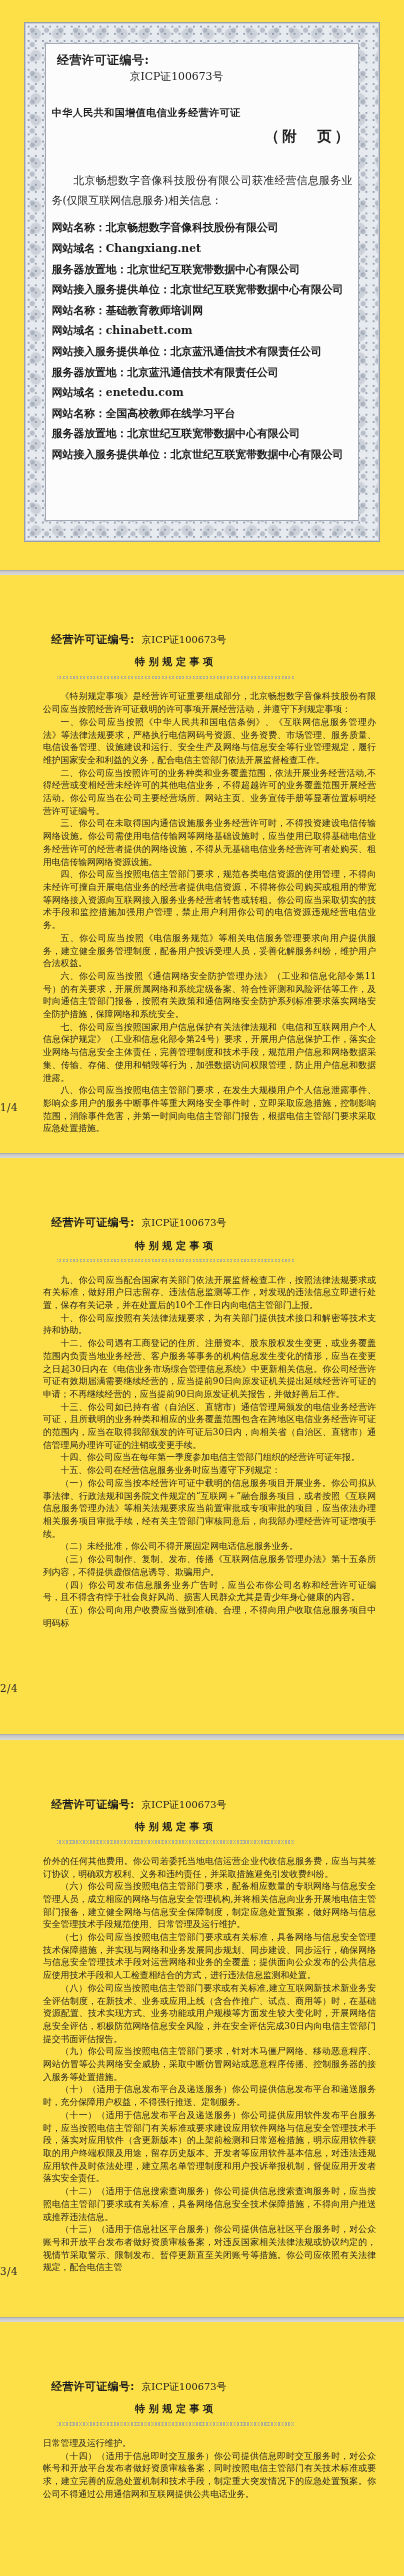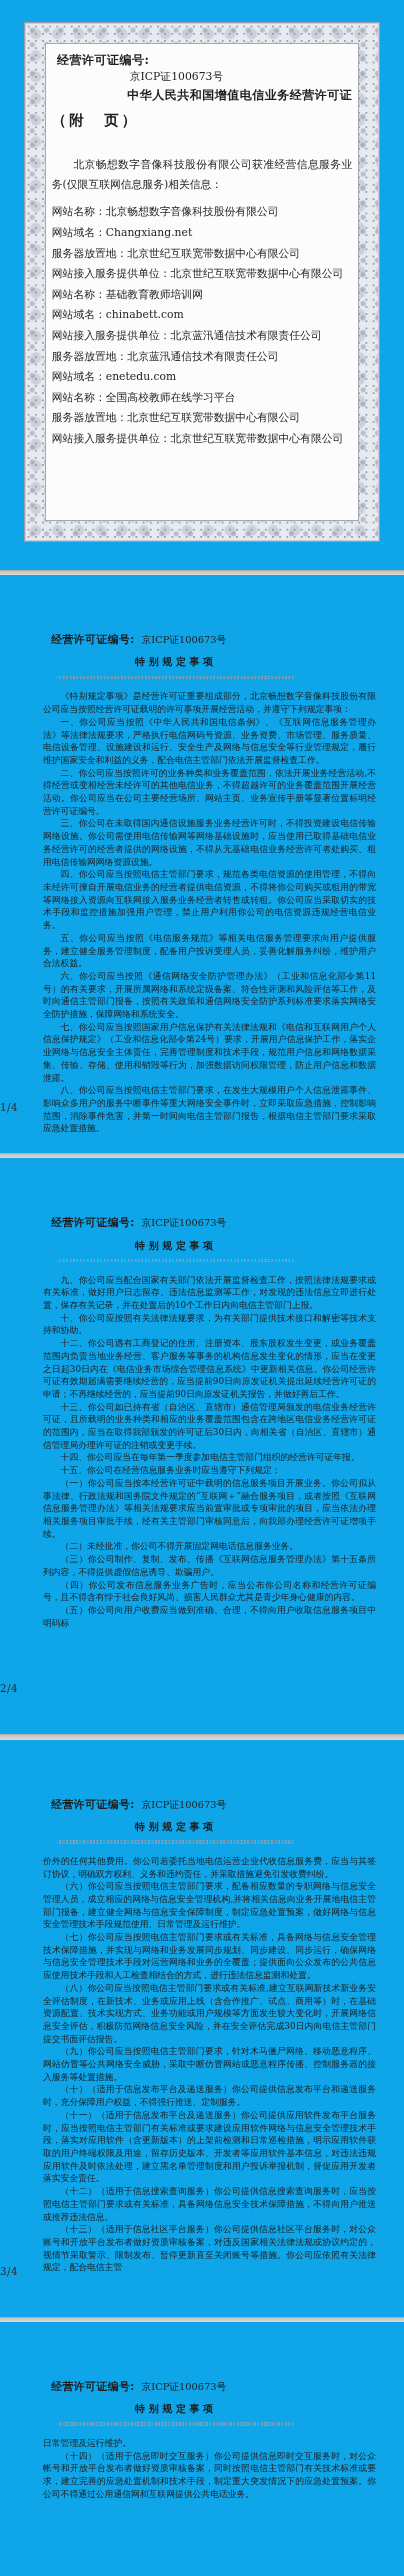--- a/index.html
+++ b/index.html
@@ -2,21 +2,21 @@
 <html style="font-size:8.2px"><head>
 <meta charset="utf-8">
 <style>
   html,body{margin:0;padding:0;}
   body{
     width:405px;height:2873px;overflow:hidden;
     background:#e9e9e9;
     font-family:"DejaVu Serif","Liberation Serif",serif;
     color:#1e1e1e;
   }
-  .page{position:relative;background:#0ea5e9;box-sizing:border-box;}
+  .page{position:relative;background:#fde047;box-sizing:border-box;}
   .page-divider{
     height:5.2px;box-sizing:border-box;
     background:linear-gradient(180deg,#c3c3c3,#dadada);
     border-top:0.5px solid #aeaeae;
   }
 
   
   .page.cert{height:570px;}
   .ornate-frame{
     position:absolute;left:25px;top:23px;width:354px;height:518px;
@@ -30,25 +30,25 @@
     outline:0.5px solid #98a0ae;
     box-shadow:inset 0 0 0 1px #c8cdd7;
   }
   .cert-inner{
     width:100%;height:100%;box-sizing:border-box;
     background:#fcfcfc;border:0.5px solid #a3a9b4;
     padding:8.2px 6.2px 5.2px 6.2px;
   }
   .cert-no-label{font-size:12px;font-weight:bold;margin-left:5.2px;letter-spacing:0.5px;}
   .cert-no-value{font-size:10.8px;margin-left:78px;margin-top:1px;}
-  .cert-title{font-size:12px;font-weight:bold;text-align:right;margin:3px 0 0 0;letter-spacing:0.5px;}
-  .cert-subtitle{font-size:14.4px;font-weight:bold;text-align:left;margin-top:7.2px;letter-spacing:3.1px;}
+  .cert-title{font-size:10px;font-weight:bold;text-align:left;margin:22px 0 0 0;letter-spacing:0.5px;}
+  .cert-subtitle{font-size:14.4px;font-weight:bold;text-align:right;margin-top:7.2px;letter-spacing:3.1px;}
   .cert-intro{font-size:10.8px;line-height:19.6px;text-indent:2em;margin-top:25px;text-align:justify;}
   .cert-list{margin-top:8.2px;}
-  .cert-line{font-size:10.8px;line-height:19.6px;margin-top:1px;text-align:justify;}
+  .cert-line{font-size:10.8px;line-height:19.6px;margin-top:1px;text-align:justify;font-weight:bold;}
 
   
   .page.prov{height:577px;padding:58px 29px 0 43px;}
   .page.prov.p2{height:578px;}
   .page.prov.p3{height:576px;}
   .page.prov.p5{height:552px;}
   .ph-label{font-size:10.8px;font-weight:bold;margin-left:8.2px;letter-spacing:0.5px;}
   .ph-number{font-size:9.8px;margin-left:4.1px;}
   .title-wrap{width:237px;margin:8.2px 0 0 14.4px;text-align:center;}
   .prov-title{font-size:10px;font-weight:bold;letter-spacing:3.6px;margin:0;}

